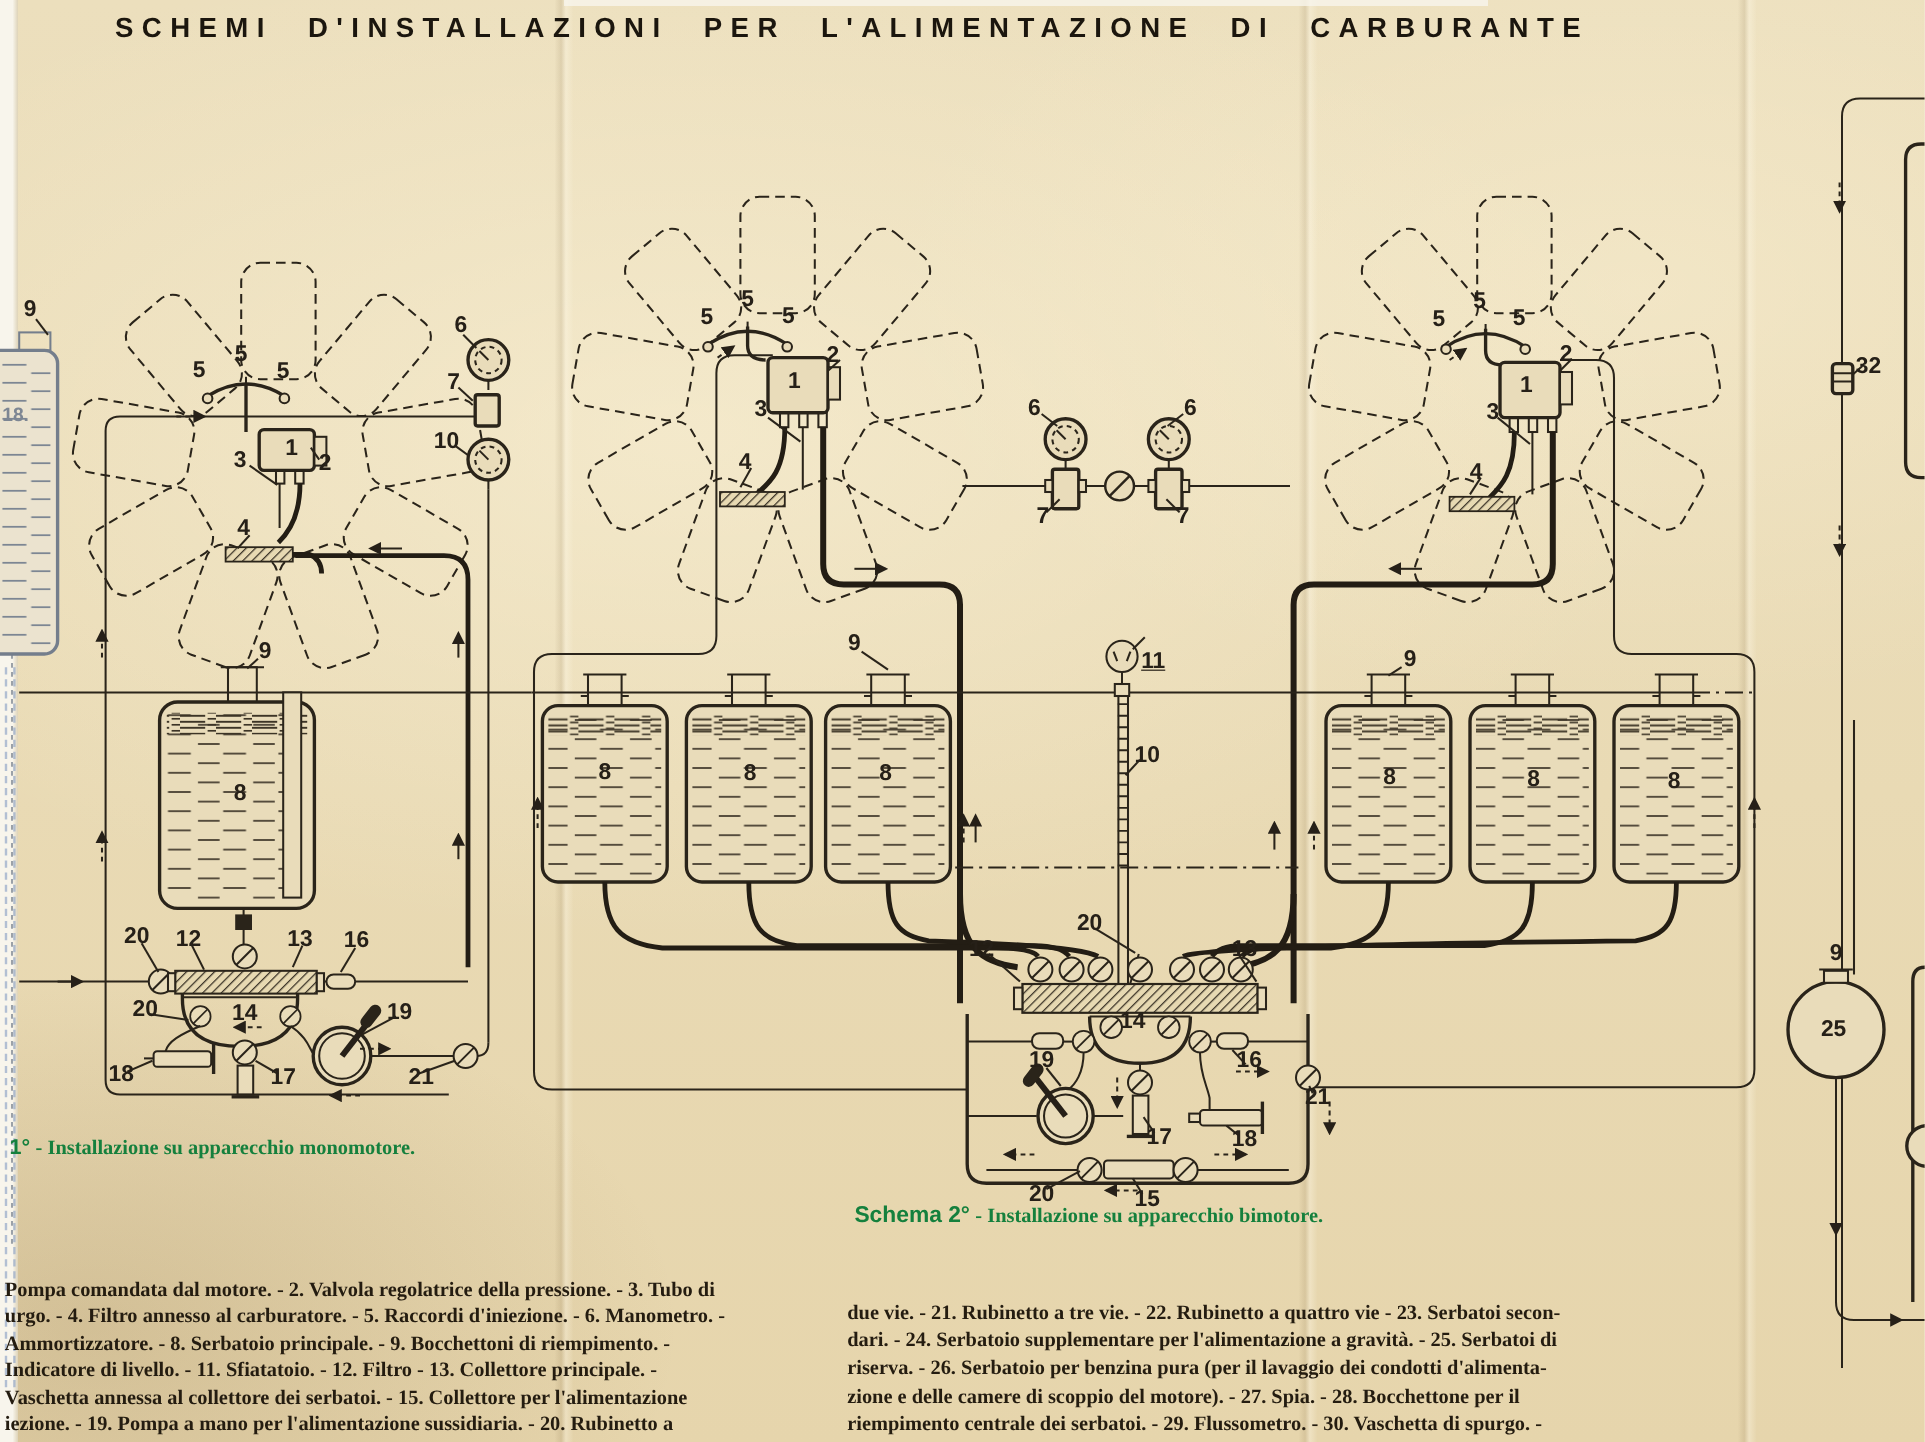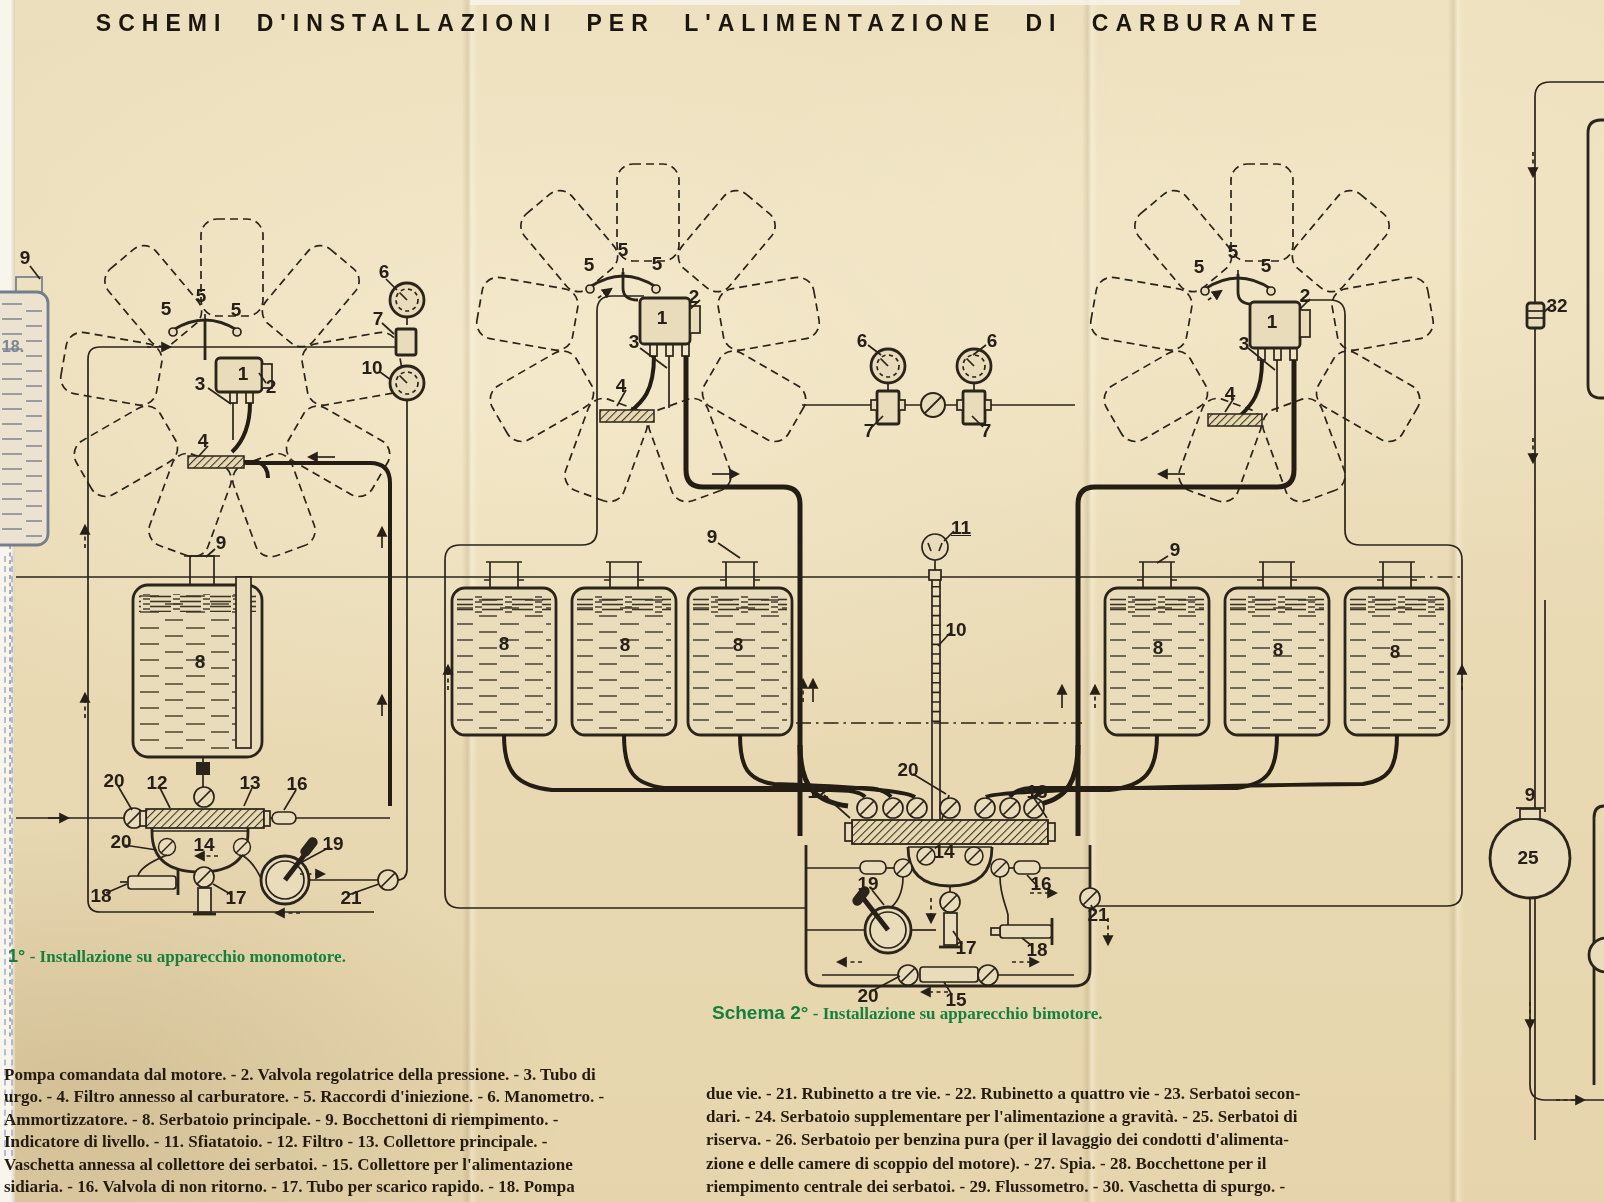--- a/index.html
+++ b/index.html
@@ -445,21 +445,21 @@
     <span class="dlabel" style="left: 869px; top: 431px;">7</span>
     <span class="dlabel" style="left: 992px; top: 341px;">6</span>
     <span class="dlabel" style="left: 986px; top: 431px;">7</span>
     <span class="dlabel" style="left: 1199px; top: 267px;">5</span>
     <span class="dlabel" style="left: 1233px; top: 252px;">5</span>
     <span class="dlabel" style="left: 1266px; top: 266px;">5</span>
     <span class="dlabel" style="left: 1305px; top: 296px;">2</span>
     <span class="dlabel" style="left: 1272px; top: 322px;">1</span>
     <span class="dlabel" style="left: 1244px; top: 344px;">3</span>
     <span class="dlabel" style="left: 1230px; top: 394px;">4</span>
-    <span class="dlabel" style="left: 961px; top: 528px; text-decoration: underline;">11</span>
+    <span class="dlabel" style="left: 961px; top: 552px; text-decoration: underline;">11</span>
     <span class="dlabel" style="left: 956px; top: 630px;">10</span>
     <span class="dlabel" style="left: 712px; top: 537px;">9</span>
     <span class="dlabel" style="left: 504px; top: 644px;">8</span>
     <span class="dlabel" style="left: 625px; top: 645px;">8</span>
     <span class="dlabel" style="left: 738px; top: 645px;">8</span>
     <span class="dlabel" style="left: 1175px; top: 550px;">9</span>
     <span class="dlabel" style="left: 1158px; top: 648px;">8</span>
     <span class="dlabel" style="left: 1278px; top: 650px;">8</span>
     <span class="dlabel" style="left: 1395px; top: 652px;">8</span>
     <span class="dlabel" style="left: 818px; top: 792px;">12</span>
@@ -486,21 +486,20 @@
   <span class="cap-prefix" style="font-size:19px;">Schema 2°</span>
   <span class="cap-text">-  Installazione su apparecchio bimotore.</span>
 </div>
 
 <div id="legend-left" class="legend-col">
   <div>Pompa comandata dal motore. - 2. Valvola regolatrice della pressione. - 3. Tubo di</div>
   <div>urgo. - 4. Filtro annesso al carburatore. - 5. Raccordi d'iniezione. - 6. Manometro. -</div>
   <div>Ammortizzatore. - 8. Serbatoio principale. - 9. Bocchettoni di riempimento. -</div>
   <div>Indicatore di livello. - 11. Sfiatatoio. - 12. Filtro - 13. Collettore principale. -</div>
   <div>Vaschetta annessa al collettore dei serbatoi. - 15. Collettore per l'alimentazione</div>
-  <div>sidiaria. - 16. Valvola di non ritorno. - 17. Tubo per scarico rapido. - 18. Pompa</div>
   <div>iezione. - 19. Pompa a mano per l'alimentazione sussidiaria. - 20. Rubinetto a</div>
 </div>
 <div id="legend-right" class="legend-col">
   <div>due vie. - 21. Rubinetto a tre vie. - 22. Rubinetto a quattro vie - 23. Serbatoi secon-</div>
   <div>dari. - 24. Serbatoio supplementare per l'alimentazione a gravità. - 25. Serbatoi di</div>
   <div>riserva. - 26. Serbatoio per benzina pura (per il lavaggio dei condotti d'alimenta-</div>
   <div>zione e delle camere di scoppio del motore). - 27. Spia. - 28. Bocchettone per il</div>
   <div>riempimento centrale dei serbatoi. - 29. Flussometro. - 30. Vaschetta di spurgo. -</div>
   <div>31. Pompa di travaso. - 32. Manichetta per il rifornimento di carburante.</div>
 </div>

